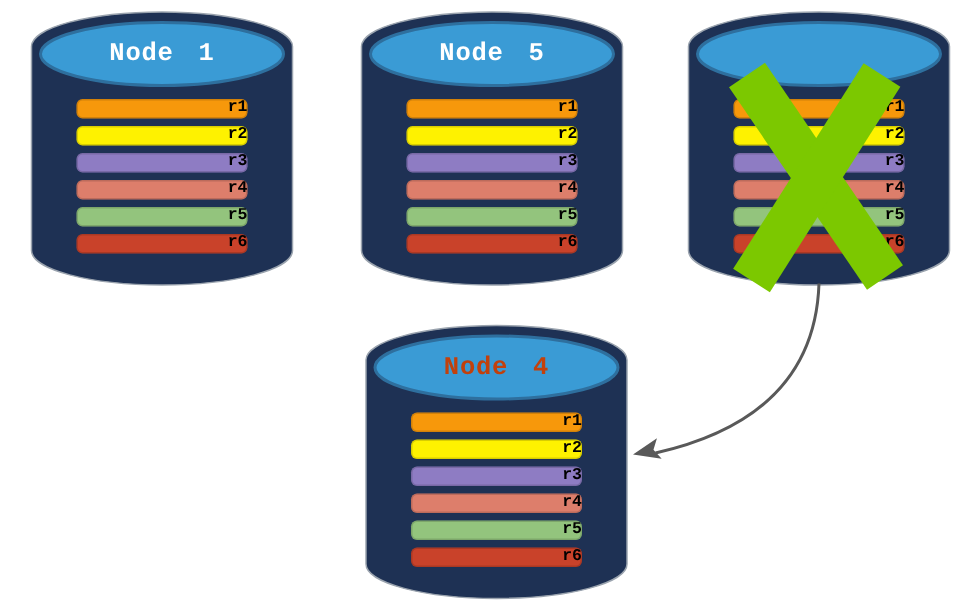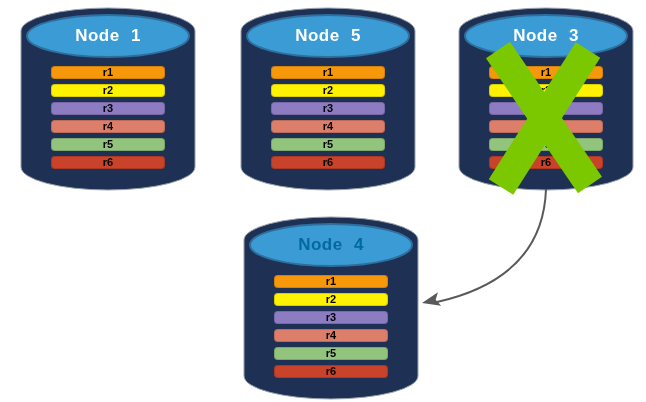--- a/index.html
+++ b/index.html
@@ -14,33 +14,33 @@
   .pos-node-4 { left:243px; top:214px; }
   .cyl { position:absolute; left:0; top:0; }
   .title {
     position:absolute; left:0; top:10px; width:100%; height:42px;
     display:flex; align-items:center; justify-content:center;
     font-size:17px; font-weight:700; word-spacing:6px; letter-spacing:0.5px;
   }
   .bars { position:absolute; left:31px; top:61px; width:114px; }
   .bar {
     height:13px; margin-bottom:5px; border-radius:4px;
-    text-align:center; line-height:13px; font-size:11px; font-weight:700; color:#000;
+    text-align:right; line-height:13px; font-size:11px; font-weight:700; color:#000;
     box-shadow: inset 0 0 0 1px rgba(0,0,0,0.15);
   }
   .fail-x { position:absolute; left:0; top:0; }
   #arrow-layer {
     position:absolute; left:0; top:0; width:646px; height:402px;
     pointer-events:none; z-index:3;
   }
 </style>
 </head>
 <body>
 
-<div id="canvas" style="background-color: rgb(255, 255, 255);">
+<div id="canvas" style="background-color: rgb(255, 255, 255); font-family: Liberation Mono, monospace;">
 
   <svg id="arrow-layer" width="646" height="402" viewBox="0 0 646 402">
     <path d="M546 189 Q543 278 437 302" fill="none" stroke-width="2" stroke="#595959"></path>
     <polygon points="422,303 440,296 436,303 440,310" transform="rotate(-13 422 303)" fill="#595959"></polygon>
   </svg>
 
 <div class="node pos-node-1">
       <svg class="cyl" width="176" height="192" viewBox="0 0 176 192">
         <path d="M1 26 L1 162 A87 23 0 0 0 175 162 L175 26 A87 23 0 0 0 1 26 Z" stroke="#9AA3AE" stroke-width="1" fill="#1E3154"></path>
         <ellipse cx="88" cy="31" rx="81" ry="21" stroke="#2E6F9E" stroke-width="2" fill="#3A9BD5"></ellipse>
@@ -70,40 +70,39 @@
         <div class="bar" style="background-color: rgb(147, 196, 125);">r5</div>
         <div class="bar" style="background-color: rgb(201, 66, 42);">r6</div>
       </div>
 
     </div>
     <div class="node pos-node-3">
       <svg class="cyl" width="176" height="192" viewBox="0 0 176 192">
         <path d="M1 26 L1 162 A87 23 0 0 0 175 162 L175 26 A87 23 0 0 0 1 26 Z" stroke="#9AA3AE" stroke-width="1" fill="#1E3154"></path>
         <ellipse cx="88" cy="31" rx="81" ry="21" stroke="#2E6F9E" stroke-width="2" fill="#3A9BD5"></ellipse>
       </svg>
-      <div class="title" style="color: rgb(255, 255, 255);">Node 3</div>
       <div class="bars">
         <div class="bar" style="background-color: rgb(247, 152, 11);">r1</div>
         <div class="bar" style="background-color: rgb(254, 242, 0);">r2</div>
         <div class="bar" style="background-color: rgb(142, 124, 195);">r3</div>
         <div class="bar" style="background-color: rgb(221, 126, 107);">r4</div>
         <div class="bar" style="background-color: rgb(147, 196, 125);">r5</div>
         <div class="bar" style="background-color: rgb(201, 66, 42);">r6</div>
       </div>
       <svg class="fail-x" width="176" height="192" viewBox="0 0 176 192">
         <line x1="40" y1="45" x2="132" y2="180" stroke-width="29" stroke="#7CC800"></line>
         <line x1="130" y1="45" x2="43" y2="182" stroke-width="29" stroke="#7CC800"></line>
       </svg>
     </div>
     <div class="node pos-node-4">
       <svg class="cyl" width="176" height="192" viewBox="0 0 176 192">
         <path d="M1 26 L1 162 A87 23 0 0 0 175 162 L175 26 A87 23 0 0 0 1 26 Z" stroke="#9AA3AE" stroke-width="1" fill="#1E3154"></path>
         <ellipse cx="88" cy="31" rx="81" ry="21" stroke="#2E6F9E" stroke-width="2" fill="#3A9BD5"></ellipse>
       </svg>
-      <div class="title" style="color: #0369a1;">Node 4</div>
+      <div class="title" style="color: #c2410c;">Node 4</div>
       <div class="bars">
         <div class="bar" style="background-color: rgb(247, 152, 11);">r1</div>
         <div class="bar" style="background-color: rgb(254, 242, 0);">r2</div>
         <div class="bar" style="background-color: rgb(142, 124, 195);">r3</div>
         <div class="bar" style="background-color: rgb(221, 126, 107);">r4</div>
         <div class="bar" style="background-color: rgb(147, 196, 125);">r5</div>
         <div class="bar" style="background-color: rgb(201, 66, 42);">r6</div>
       </div>
 
     </div>

